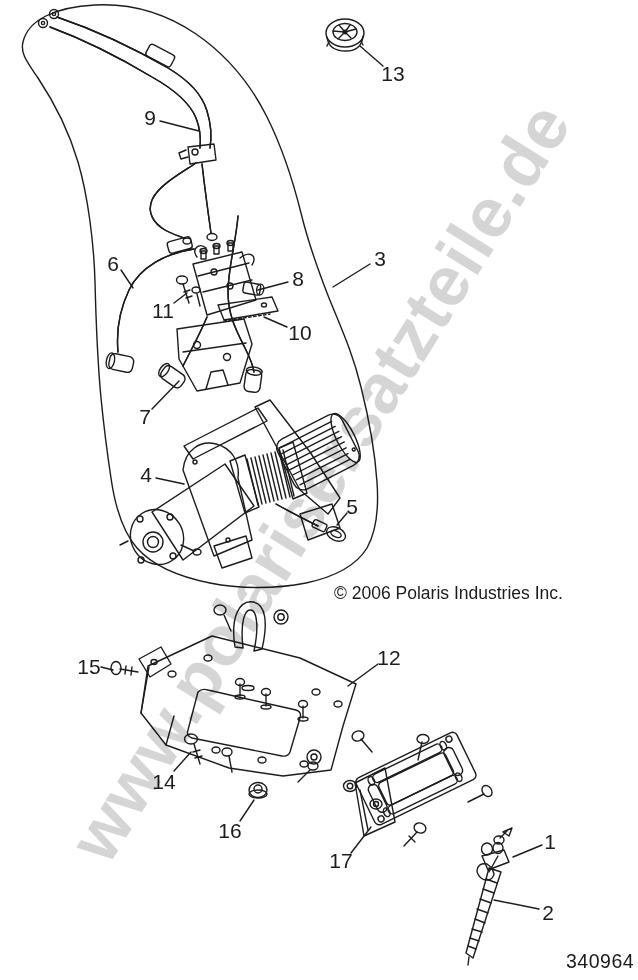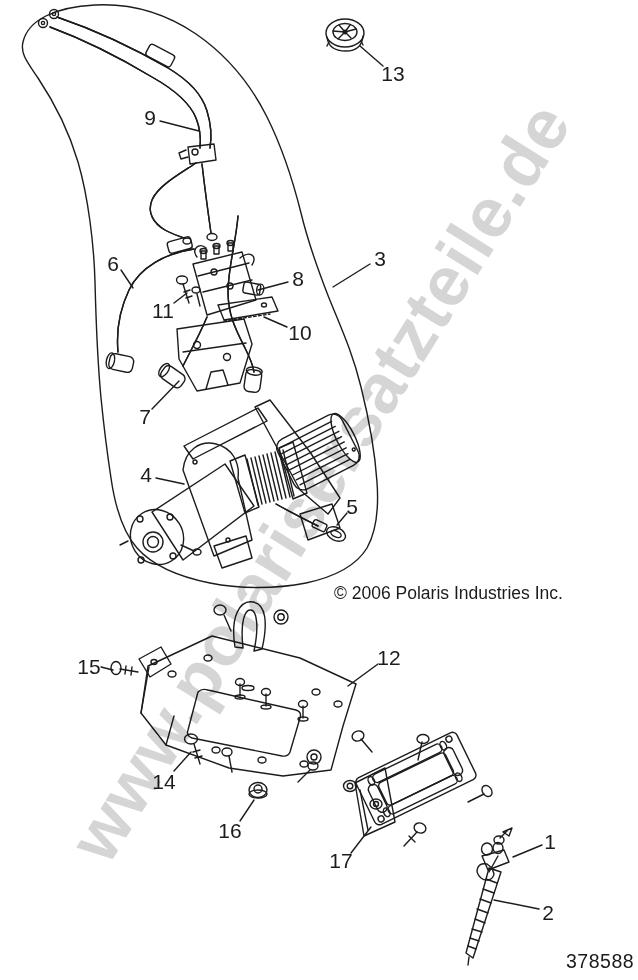--- a/index.html
+++ b/index.html
@@ -414,15 +414,15 @@
         <text x="230" y="830" class="callout-num">16</text>
         <line x1="351" y1="853" x2="371" y2="827" class="leader"></line>
         <text x="341" y="860" class="callout-num">17</text>
       </g>
   </svg>
 
   <div class="watermark" style="color: rgb(203, 203, 203); transform: translate(-50%, -50%) rotate(-58deg);">www.polarisersatzteile.de</div>
 
   <div class="copyright">© 2006 Polaris Industries Inc.</div>
 
-  <div class="part-number">378588</div>
+  <div class="part-number">340964</div>
 
 </div>
 
 </body></html>

